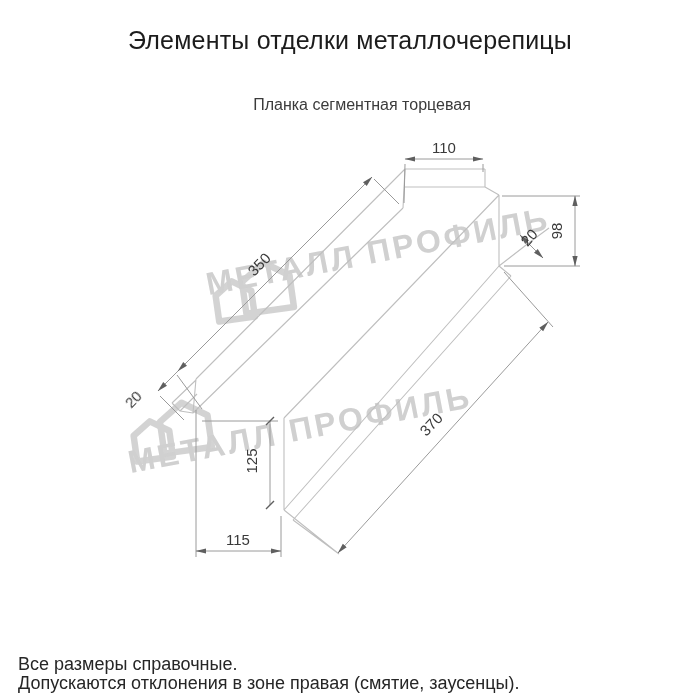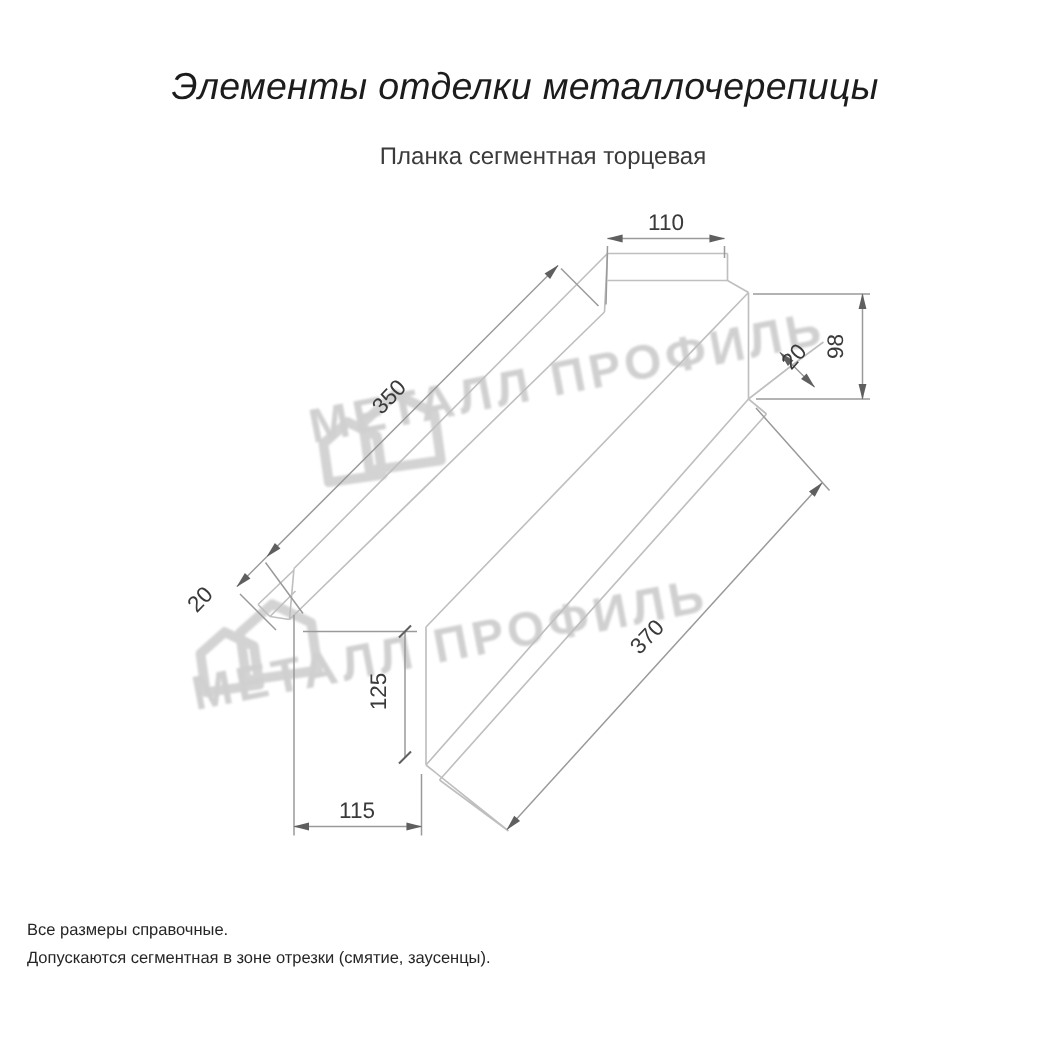--- a/index.html
+++ b/index.html
@@ -1,29 +1,29 @@
 <!DOCTYPE html>
 <html><head>
 <meta charset="utf-8">
 <style>
   html,body{margin:0;padding:0;background:#ffffff;}
   .stage{
     position:relative;width:700px;height:700px;background:#ffffff;
     font-family:"Liberation Sans",sans-serif;overflow:hidden;
   }
   .title{
-    position:absolute;top:44px;left:0;width:100%;text-align:center;
-    font-size:25px;color:#1c1c1c;letter-spacing:0.2px;font-style:italic;
+    position:absolute;top:26px;left:0;width:100%;text-align:center;
+    font-size:25px;color:#1c1c1c;letter-spacing:0.2px;
   }
   .subtitle{
     position:absolute;top:95px;left:0;width:100%;text-align:center;
     font-size:16px;line-height:19px;color:#3b3b3b;margin-left:12px;
   }
   .footer{
-    position:absolute;left:18px;top:611px;font-size:11px;line-height:19px;color:#262626;
+    position:absolute;left:18px;top:655px;font-size:18px;line-height:19px;color:#262626;
   }
   svg.drawing{position:absolute;left:0;top:0;}
   .dimtext{font-size:15px;fill:#3a3a3a;}
   .wmtext{font-size:32px;font-weight:bold;letter-spacing:3px;}
 </style>
 </head>
 <body>
 
 <div class="stage">
 
@@ -93,16 +93,16 @@
       <text class="dimtext" transform="translate(263,268) rotate(-46)" text-anchor="middle">350</text>
       <text class="dimtext" transform="translate(137,403) rotate(-46)" text-anchor="middle">20</text>
       <text class="dimtext" transform="translate(435,428) rotate(-46)" text-anchor="middle">370</text>
       <text class="dimtext" transform="translate(257,461) rotate(-90)" text-anchor="middle">125</text>
       <text class="dimtext" x="238" y="545" text-anchor="middle">115</text>
     </g>
   </svg>
 
   <div class="footer">
     <div>Все размеры справочные.</div>
-    <div>Допускаются сегментная в зоне отрезки (смятие, заусенцы).</div>
+    <div>Допускаются отклонения в зоне правая (смятие, заусенцы).</div>
   </div>
 
 </div>
 
 </body></html>

